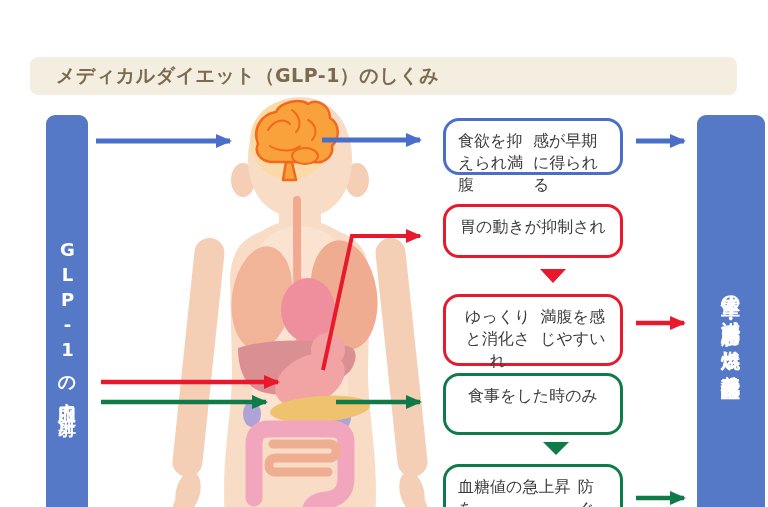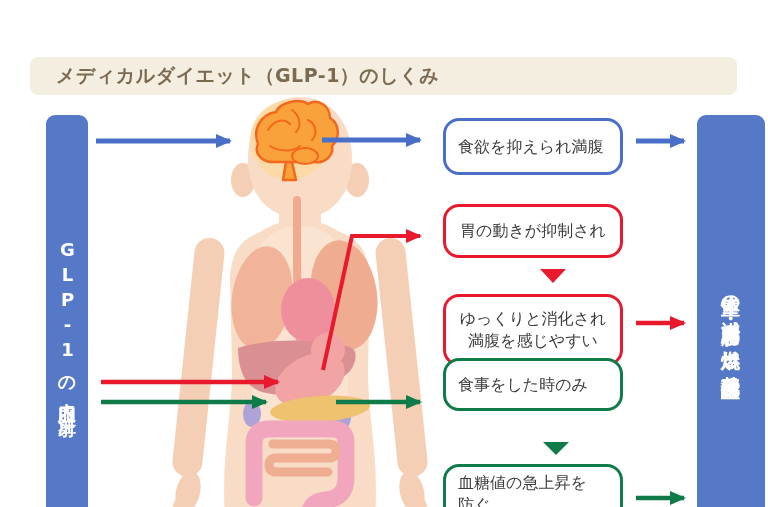--- a/index.html
+++ b/index.html
@@ -26,31 +26,31 @@
     line-height:1;
   }
   .vbar.left{left:46px;width:42px;}
   .vbar.left span{font-size:18px;letter-spacing:4px;}
   .vbar.right{left:697px;width:68px;}
   .vbar.right span{font-size:19px;letter-spacing:1px;}
   
   .note-box{
     position:absolute;left:443px;width:180px;box-sizing:border-box;
     background:#ffffff;border-radius:16px;border:3px solid #999;
-    display:flex;flex-direction:column;justify-content:center;
+    display:flex;flex-direction:row;justify-content:center;
     padding:9px 12px;
   }
   .note-box span{display:block;font-size:16px;line-height:22px;color:#3B3B3B;}
   .box-blue{border-color:#4A6FC8;}
   .box-red{border-color:#E8192C;text-align:center;}
   .box-green{border-color:#0F7B48;}
   .b1{top:78px;height:57px;}
   .b2{top:164px;height:54px;}
   .b3{top:254px;height:72px;}
-  .b4{top:318px;height:53px;gap:40px;}
+  .b4{top:333px;height:62px;gap:40px;}
   .b5{top:424px;height:60px;}
   svg.layer{position:absolute;left:0;top:0;pointer-events:none;}
 </style>
 </head>
 <body>
 
 <div class="canvas">
 
   <svg class="layer" width="768" height="507" viewBox="0 0 768 507">
     <g>
@@ -155,20 +155,21 @@
   <div class="vbar left">
     <span>GLP-1の内服・注射</span>
   </div>
 
   <div class="vbar right">
     <span>体重の減少・内臓脂肪を燃焼し基礎代謝向上</span>
   </div>
 
   <div class="note-box box-blue b1">
     <span>食欲を抑えられ満腹</span>
+    <span>感が早期に得られる</span>
   </div>
   <div class="note-box box-red b2">
     <span>胃の動きが抑制され</span>
   </div>
   <div class="note-box box-red b3">
     <span>ゆっくりと消化され</span>
     <span>満腹を感じやすい</span>
   </div>
   <div class="note-box box-green b4">
     <span>食事をした時のみ</span>

